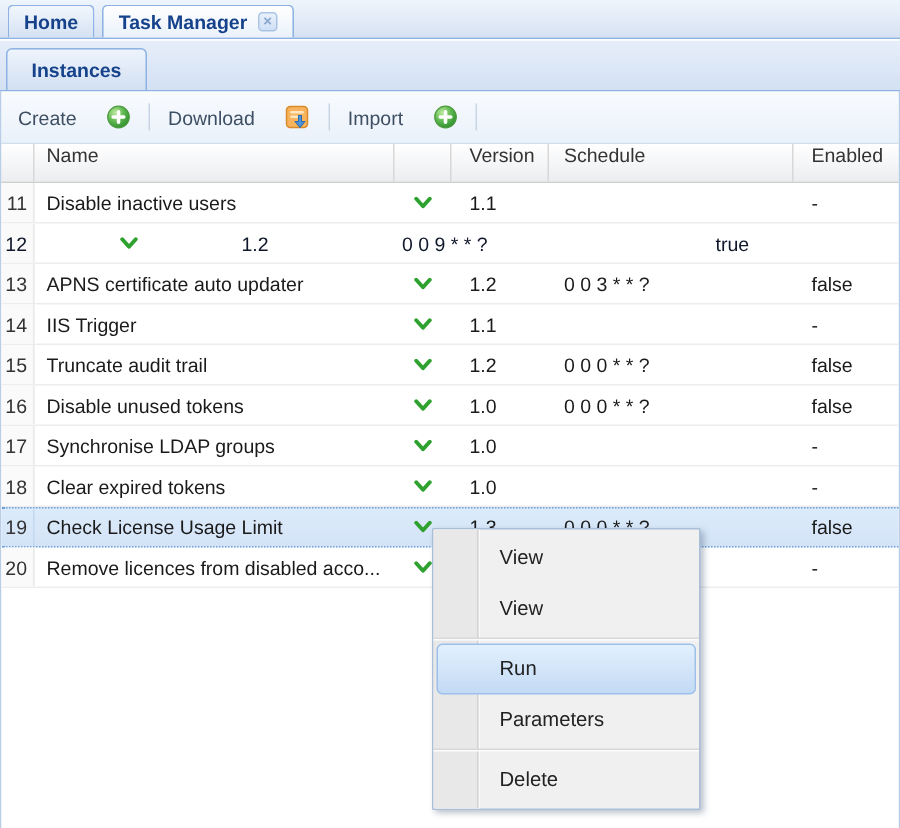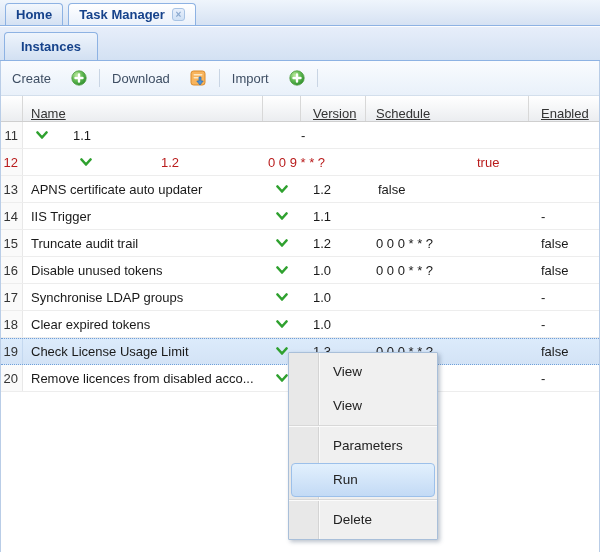--- a/index.html
+++ b/index.html
@@ -60,49 +60,49 @@
   }
   .tsep { width:1px; height:18px; background:#c9d5e4; margin:0 3px; }
   .icon-svg { display:block; }
 
   
   .grid-header {
     height:26px; flex:0 0 26px; display:flex;
     background:linear-gradient(#ffffff,#ebedf0);
     border-bottom:1px solid #cfcfcf; color:#333;
   }
-  .hcell { border-right:1px solid #d8d8d8; display:flex; align-items:flex-end;text-decoration:underline; }
+  .hcell { border-right:1px solid #d8d8d8; display:flex; align-items:flex-start; }
   .hcell.num  { width:22px; flex:0 0 22px; }
   .hcell.name { width:240px; flex:0 0 240px; padding-left:8px; }
   .hcell.chev { width:38px; flex:0 0 38px; }
   .hcell.ver  { width:65px; flex:0 0 65px; padding-left:12px; }
   .hcell.sch  { width:163px; flex:0 0 163px; padding-left:10px; }
   .hcell.ena  { flex:1 1 auto; padding-left:12px; border-right:none; }
 
   
   .grid-body { flex:1 1 auto; background:#fff; position:relative; }
   .grid-row { display:flex; height:27px; border-bottom:1px solid #ededed; cursor:pointer;justify-content:center; }
   .cell { display:flex; align-items:center; overflow:hidden; white-space:nowrap; }
   .cell.num  { width:22px; flex:0 0 22px; justify-content:flex-end; padding-right:4px;
                background:#fafafa; border-right:1px solid #e8e8e8; color:#333; }
   .cell.name { width:240px; flex:0 0 240px; padding-left:8px; }
   .cell.chev { width:38px; flex:0 0 38px; justify-content:center; }
   .cell.ver  { width:65px; flex:0 0 65px; padding-left:12px; }
   .cell.sch  { width:163px; flex:0 0 163px; padding-left:10px; }
   .cell.ena  { flex:1 1 auto; padding-left:12px; }
-  .grid-row.green, .grid-row.green .cell.num { color:#b91c1c;gap:44px; }
+  .grid-row.green, .grid-row.green .cell.num { color:#0f172a;gap:44px; }
   .grid-row.selected {
     background:linear-gradient(#dcebfb,#d3e3f6);
     border-top:1px dotted #6f9fd8; border-bottom:1px dotted #6f9fd8;
   }
   .grid-row.selected .cell.num { background:transparent; border-right-color:#c4d8ef; }
 
   
   .context-menu {
-    position:absolute; left:288px; top:352px; width:150px;
+    position:absolute; left:288px; top:352px; width:179px;
     background:#f0f0f0; border:1px solid #a9bfd9; border-radius:1px;
     box-shadow:2px 2px 4px rgba(60,80,110,.35); z-index:10; padding:2px 0;
   }
   .menu-gutter {
     position:absolute; left:0; top:0; bottom:0; width:30px;
     background:#e8e8e8; border-right:1px solid #d4d4d4; box-shadow:1px 0 0 #fafafa;
   }
   .menu-item {
     position:relative; height:34px; line-height:33px; padding-left:44px;
     color:#222; font-size:13.5px; cursor:pointer;
@@ -195,20 +195,21 @@
           <span>Schedule</span>
         </div>
       <div class="hcell ena">
           <span>Enabled</span>
         </div>
     </div>
 
     <div class="grid-body" id="grid-body">
         <div class="grid-row">
           <div class="cell num">11</div>
+          <div class="cell name">Disable inactive users</div>
           <div class="cell chev">
             <span style="display: flex;">
               <svg width="12" height="9" viewBox="0 0 12 9">
                 <path d="M1.5 1.5 L6 6.5 L10.5 1.5" fill="none" stroke="#2fa12f" stroke-width="2.6" stroke-linecap="round" stroke-linejoin="round"></path>
               </svg>
             </span>
           </div>
           <div class="cell ver">1.1</div>
           <div class="cell sch"></div>
           <div class="cell ena">-</div>
@@ -230,20 +231,21 @@
           <div class="cell num">13</div>
           <div class="cell name">APNS certificate auto updater</div>
           <div class="cell chev">
             <span style="display: flex;">
               <svg width="12" height="9" viewBox="0 0 12 9">
                 <path d="M1.5 1.5 L6 6.5 L10.5 1.5" fill="none" stroke="#2fa12f" stroke-width="2.6" stroke-linecap="round" stroke-linejoin="round"></path>
               </svg>
             </span>
           </div>
           <div class="cell ver">1.2</div>
+          <div class="cell sch">0 0 3 * * ?</div>
           <div class="cell ena">false</div>
         </div>
         <div class="grid-row">
           <div class="cell num">14</div>
           <div class="cell name">IIS Trigger</div>
           <div class="cell chev">
             <span style="display: flex;">
               <svg width="12" height="9" viewBox="0 0 12 9">
                 <path d="M1.5 1.5 L6 6.5 L10.5 1.5" fill="none" stroke="#2fa12f" stroke-width="2.6" stroke-linecap="round" stroke-linejoin="round"></path>
               </svg>
@@ -339,19 +341,19 @@
         </div>
       </div>
 
   </div>
 
   <div class="context-menu" id="context-menu">
     <div class="menu-gutter"></div>
   <div class="menu-item">View</div>
       <div class="menu-item">View</div>
       <div class="menu-sep"></div>
+      <div class="menu-item highlighted">Run</div>
       <div class="menu-item">Parameters</div>
-      <div class="menu-item highlighted">Run</div>
       <div class="menu-sep"></div>
       <div class="menu-item">Delete</div>
     </div>
 
 </div>
 
 </body></html>

